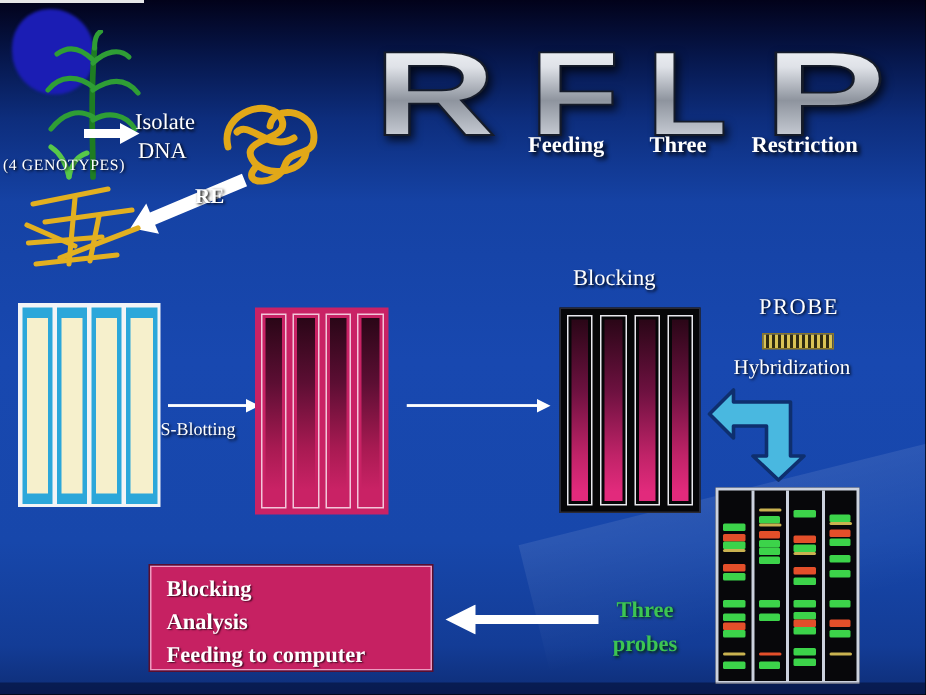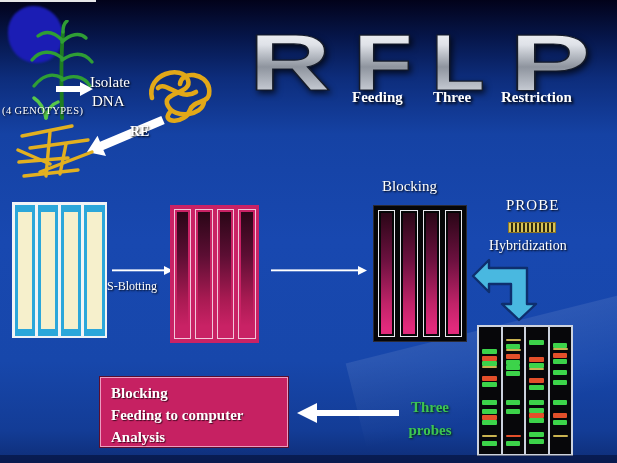--- a/index.html
+++ b/index.html
@@ -251,18 +251,18 @@
     <div>Three</div>
     <div>probes</div>
   </div>
 
   <svg class="abs" style="left:295px;top:403px;" width="106" height="20" viewBox="0 0 106 20">
     <polygon points="2,10 22,0 22,7 104,7 104,13 22,13 22,20" fill="#fff"></polygon>
   </svg>
 
   <div class="abs results-box">
     <div>Blocking</div>
+    <div>Analysis</div>
     <div>Feeding to computer</div>
-    <div>Analysis</div>
   </div>
 
   <div class="abs bottom-shade"></div>
 </div>
 
 </body></html>

